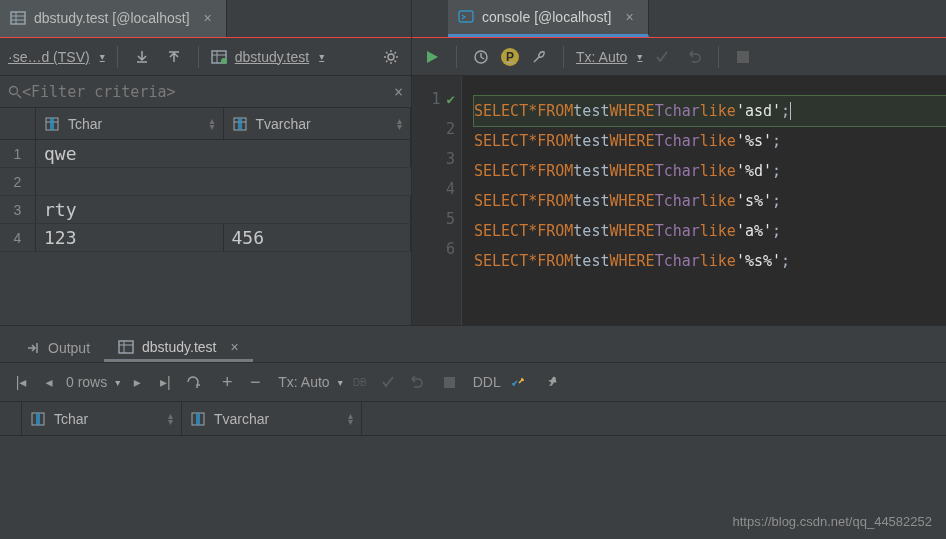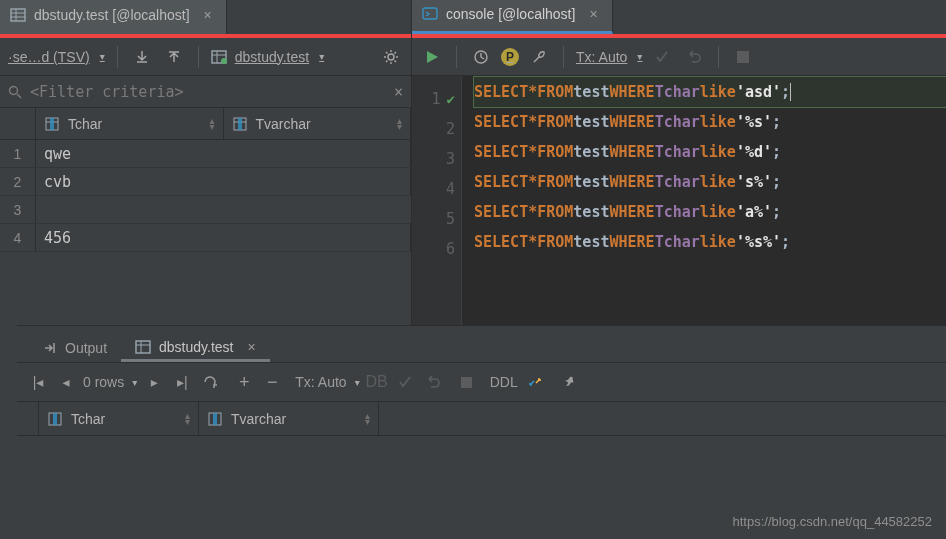--- a/index.html
+++ b/index.html
@@ -8,68 +8,68 @@
     background: #3c3f41; color: #bbbbbb;
     font-family: "Segoe UI", Arial, sans-serif; font-size: 13px;
     overflow: hidden; position: relative;
   }
   
   .top { display: flex; height: 325px; }
   .left-pane { width: 412px; border-right: 1px solid #2b2d2e; display:flex; flex-direction:column; background:#3c3f41;}
   .right-pane { flex:1; display:flex; flex-direction:column; background:#3c3f41;}
 
   
-  .tabbar { height:38px; background:#3c3f41; display:flex; align-items:flex-end; border-bottom:4px solid #ef4444;}
+  .tabbar { height:38px; background:#3c3f41; display:flex; align-items:flex-end; border-bottom:1px solid #ef4444;}
   .tab { height:38px; padding:0 14px 0 10px; display:flex; align-items:center; gap:8px;
          background:#515658; color:#bbbbbb; font-size:14px; border-right:1px solid #2b2d2e;}
-  .tab.active-blue { border-bottom:3px solid #4a88c7; background:#4e5254; color:#d0d0d0;}
+  .tab.active-blue { border-bottom:3px solid #4a88c7; background:#4e5254; color:#d0d0d0;margin-left:36px;}
   .tab.active-grey { background:#515658; }
   .tab .icon { width:16px; height:16px; display:flex; align-items:center; justify-content:center;}
   .close-x { color:#9c9c9c; font-size:14px; margin-left:6px;}
 
   
   .toolbar { height:38px; display:flex; align-items:center; gap:8px; padding:0 8px;
              border-bottom:1px solid #2b2d2e; color:#a7a7a7; font-size:14px;text-decoration:underline;}
   .toolbar .sep { width:1px; height:22px; background:#555; margin:0 4px;}
   .tbtn { width:24px; height:24px; display:flex; align-items:center; justify-content:center; color:#a7a7a7;}
   .chev { font-size:10px; color:#a7a7a7; margin-left:2px;}
 
   
-  .filter-row { height:32px; display:flex; align-items:center; padding:0 8px; gap:8px;
+  .filter-row { height:32px; display:flex; align-items:center; padding:0 8px; 
                 border-bottom:1px solid #2b2d2e; color:#7a7a7a; font-family:Consolas,monospace; font-size:15px;}
   .filter-row .clear { margin-left:auto; color:#888;}
   .table-hdr { height:32px; display:flex; border-bottom:1px solid #2b2d2e; background:#3c3f41;}
   .rownum-hdr { width:36px; border-right:1px solid #2b2d2e;}
   .col-head { flex:1; display:flex; align-items:center; gap:8px; padding:0 8px;
               border-right:1px solid #2b2d2e; color:#b5b5b5; font-size:14px;}
   .col-head .sort { margin-left:auto; color:#6e6e6e; font-size:10px; display:flex; flex-direction:column; line-height:6px;}
   .grid-body .row { height:28px; display:flex; border-bottom:1px solid #333537;}
   .rownum { width:36px; display:flex; align-items:center; justify-content:center;
             color:#8a8a8a; border-right:1px solid #2b2d2e; font-size:14px;}
   .cell { flex:1; display:flex; align-items:center; padding:0 8px; border-right:1px solid #2b2d2e;
-          color:#c8c8c8; font-family:Consolas,monospace; font-size:15px;}
+          color:#c8c8c8; font-family:Consolas,monospace; font-size:18px;}
 
   
   .editor { flex:1; background:#2b2b2b; display:flex; font-family:Consolas,monospace; font-size:15px;}
   .gutter { width:50px; background:#313335; text-align:right; padding:8px 6px 0 0; border-right:1px solid #3c3f41;}
   .gutter .gl { height:30px; display:flex; align-items:center; justify-content:flex-end; gap:6px; color:#5e6163;}
   .gutter .check { color:#5b9e5f; font-size:14px;}
-  .code { flex:1; padding:1px 0 0 12px; position:relative;font-weight:bold;}
+  .code { flex:1; padding:20px 0 0 12px; position:relative;}
   .code-line { height:30px; display:flex; align-items:center; white-space:pre; color:#a9b7c6;}
   .code-line.hl { outline:1px solid #4b6b44; background:#2e352e; padding-right:4px;}
   .kw { color:#cc7832;}
   .id { color:#a9b7c6;}
   .col { color:#9876aa;}
   .str { color:#e5e5e5;}
   .star { color:#cc7832;}
   .semi { color:#a9b7c6;}
   .caret { display:inline-block; width:1px; height:18px; background:#bbbbbb; vertical-align:middle;}
 
   
-  .bottom { height:214px; border-top:1px solid #2b2d2e; background:#3c3f41; display:flex; flex-direction:column;margin-left:17px;}
+  .bottom { height:214px; border-top:1px solid #2b2d2e; background:#3c3f41; display:flex; flex-direction:column;}
   .bottom-tabs { height:36px; display:flex; align-items:flex-end; padding-left:12px; gap:0;}
   .btab { height:28px; padding:0 14px; display:flex; align-items:center; gap:8px; color:#9c9c9c; font-size:14px;}
   .btab.active { border-bottom:3px solid #747a80; color:#c5c5c5;}
   .bottom-toolbar { height:40px; display:flex; align-items:center; padding:0 10px; gap:6px;
                     border-top:1px solid #2b2d2e; border-bottom:1px solid #2b2d2e; color:#9c9c9c; font-size:14px;}
   .small-tbtn { width:22px; height:22px; display:flex; align-items:center; justify-content:center; color:#9c9c9c;}
 
   .bottom-hdr { height:34px; display:flex; border-bottom:1px solid #2b2d2e;}
 
   
@@ -172,27 +172,28 @@
       </div>
     </div>
 
     <div class="grid-body" id="grid-body">
         <div class="row">
           <div class="rownum">1</div>
           <div class="cell">qwe</div>
         </div>
         <div class="row">
           <div class="rownum">2</div>
-          <div class="cell">cvb</div>
         </div>
         <div class="row">
           <div class="rownum">3</div>
+          <div class="cell">rty</div>
         </div>
         <div class="row">
           <div class="rownum">4</div>
+          <div class="cell">123</div>
           <div class="cell">456</div>
         </div>
       </div>
   </div>
 
   <div class="right-pane">
     <div class="tabbar">
       <div class="tab active-blue">
         <span class="icon">
           <svg width="16" height="16">
@@ -314,21 +315,21 @@
       <svg width="16" height="16">
           <path d="M3 8a5 5 0 119 3M12 14v-3h3" fill="none" stroke="#9c9c9c" stroke-width="1.5"></path>
         </svg>
     </span>
     <span class="sep"></span>
     <span class="small-tbtn" style="font-size:18px;">+</span>
     <span class="small-tbtn" style="font-size:18px;">−</span>
     <span class="sep"></span>
     <span>Tx: Auto</span>
     <span class="chev">▾</span>
-    <span class="small-tbtn" style="font-size:16px;color:#5a5c5e">DB</span>
+    <span class="small-tbtn" style="font-size:10px;color:#5a5c5e">DB</span>
     <span class="small-tbtn" style="color:#5a5c5e">
         <svg width="14" height="14">
           <path d="M2 7l3 4 7-9" fill="none" stroke="#5a5c5e" stroke-width="1.8"></path>
         </svg>
       </span>
     <span class="small-tbtn" style="color:#5a5c5e">
         <svg width="16" height="16">
           <path d="M4 5h6a4 4 0 010 8H6M4 5l3-3M4 5l3 3" fill="none" stroke="#5a5c5e" stroke-width="1.6"></path>
         </svg>
       </span>

